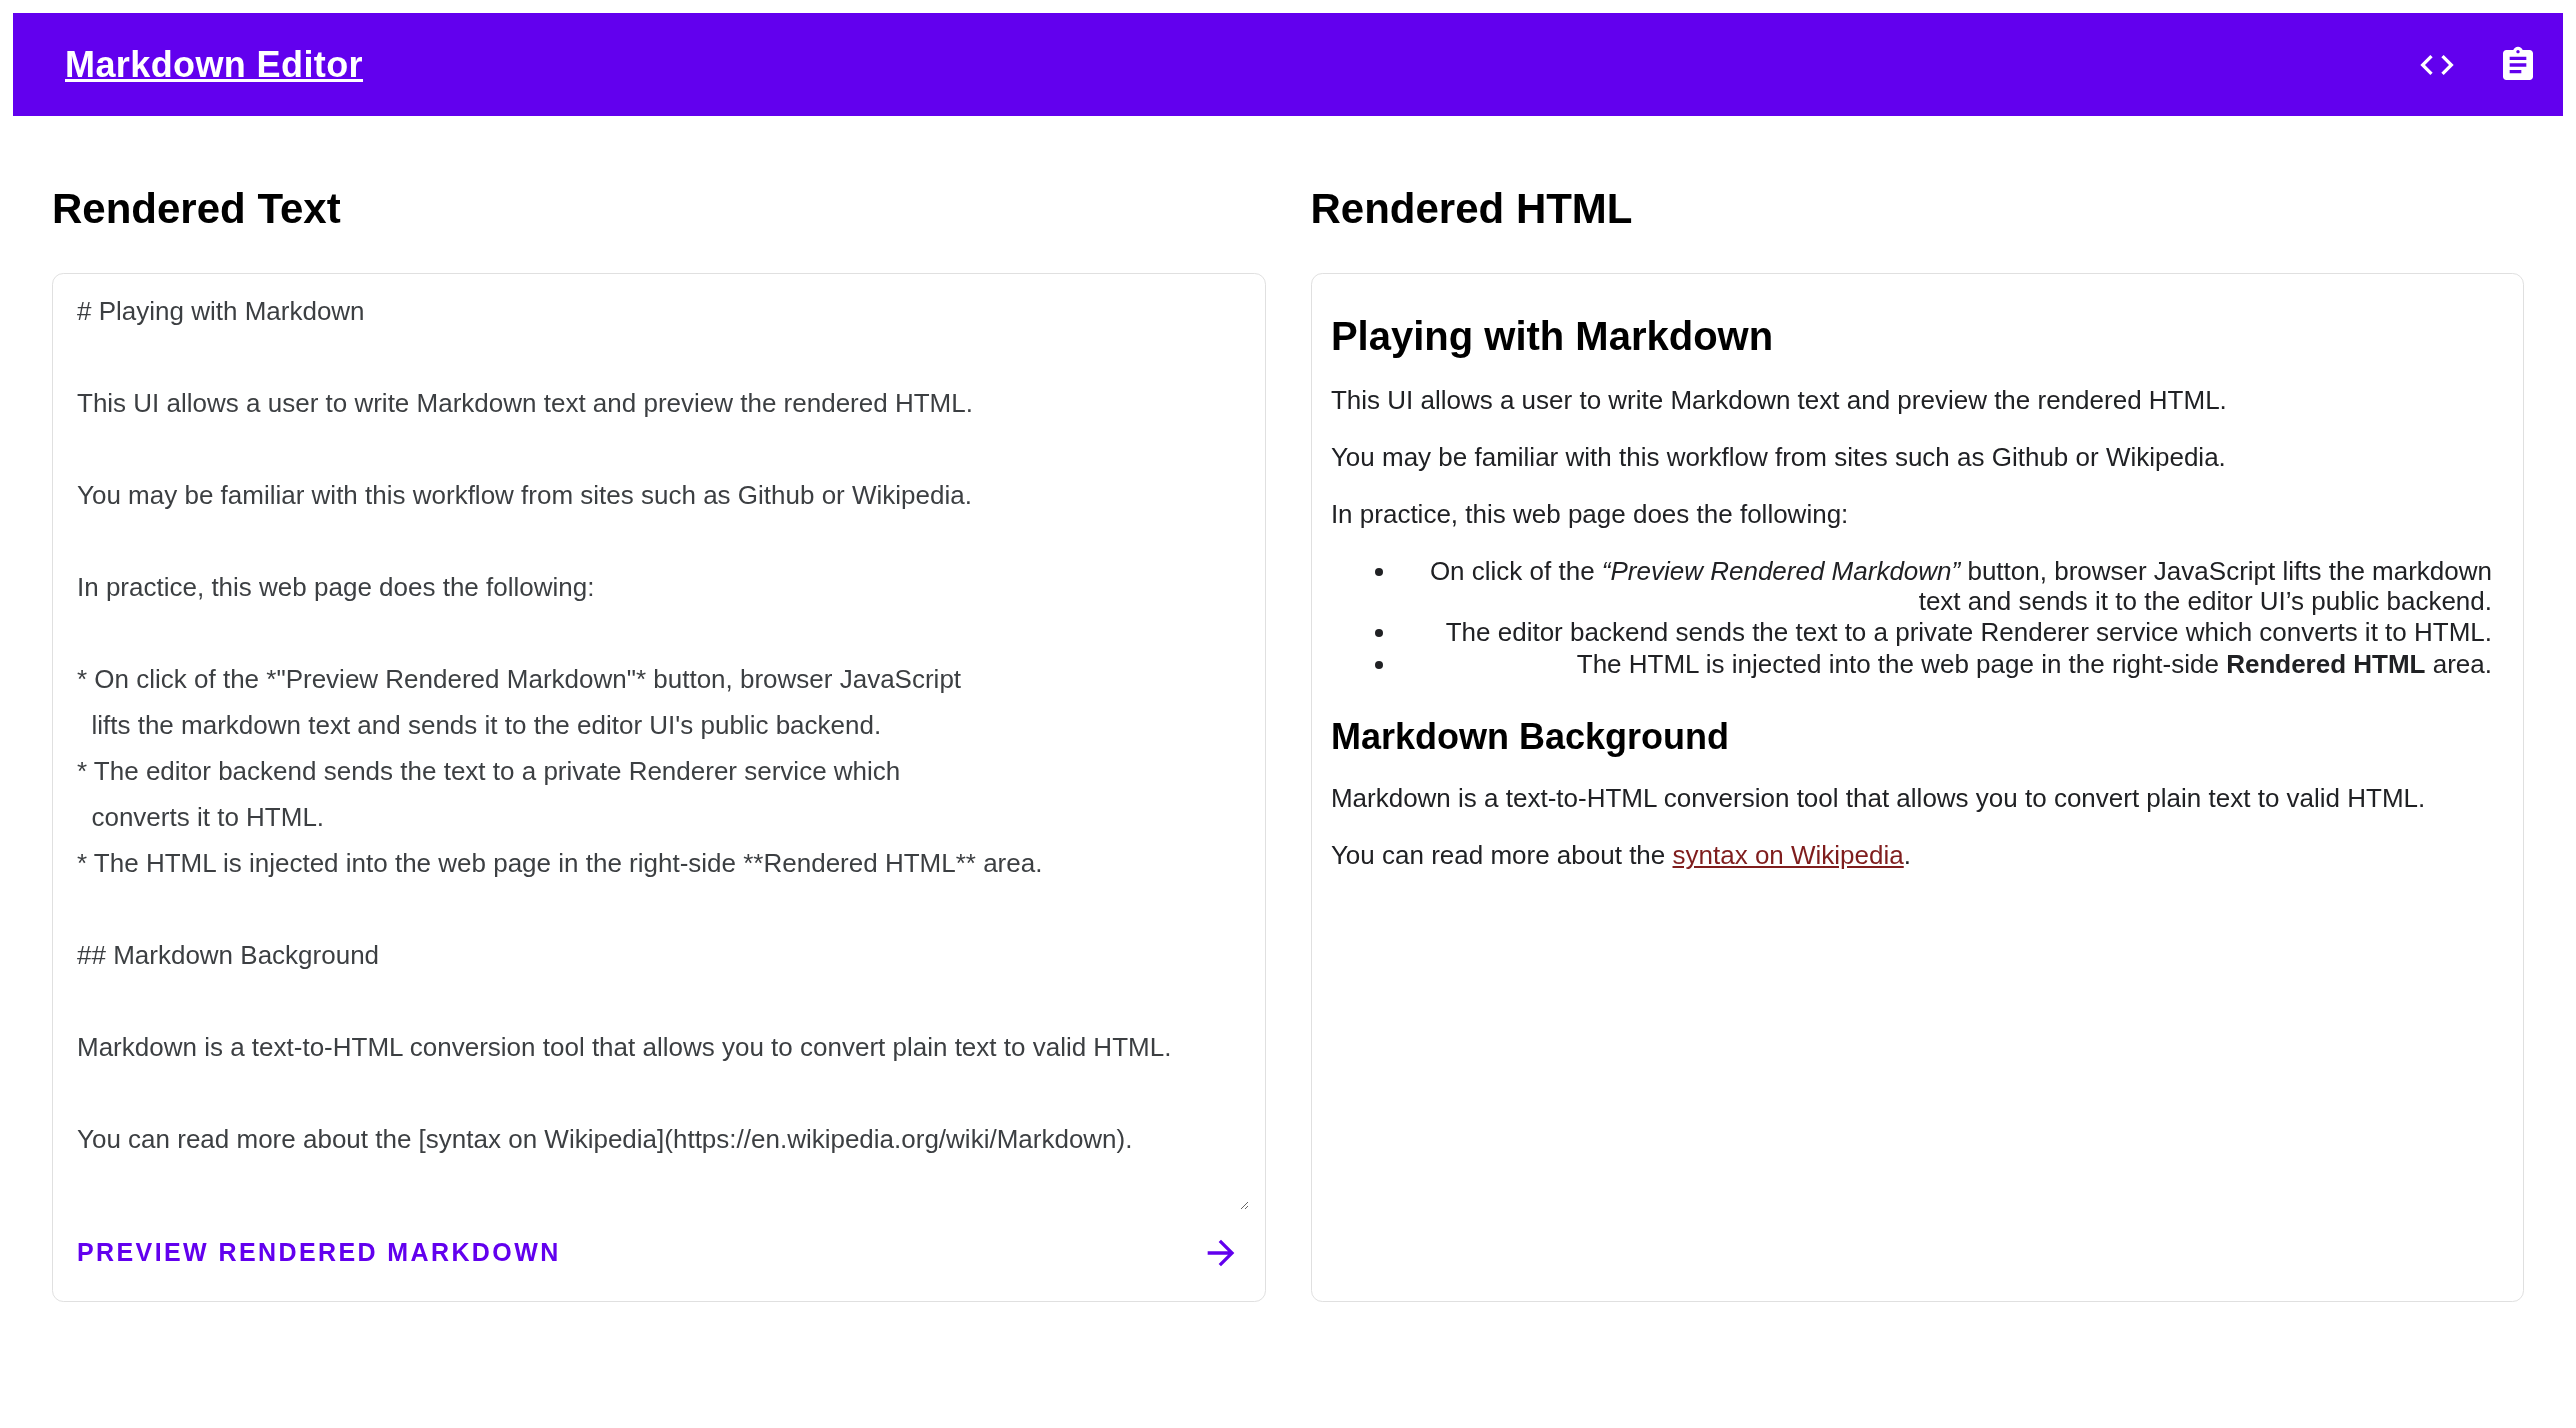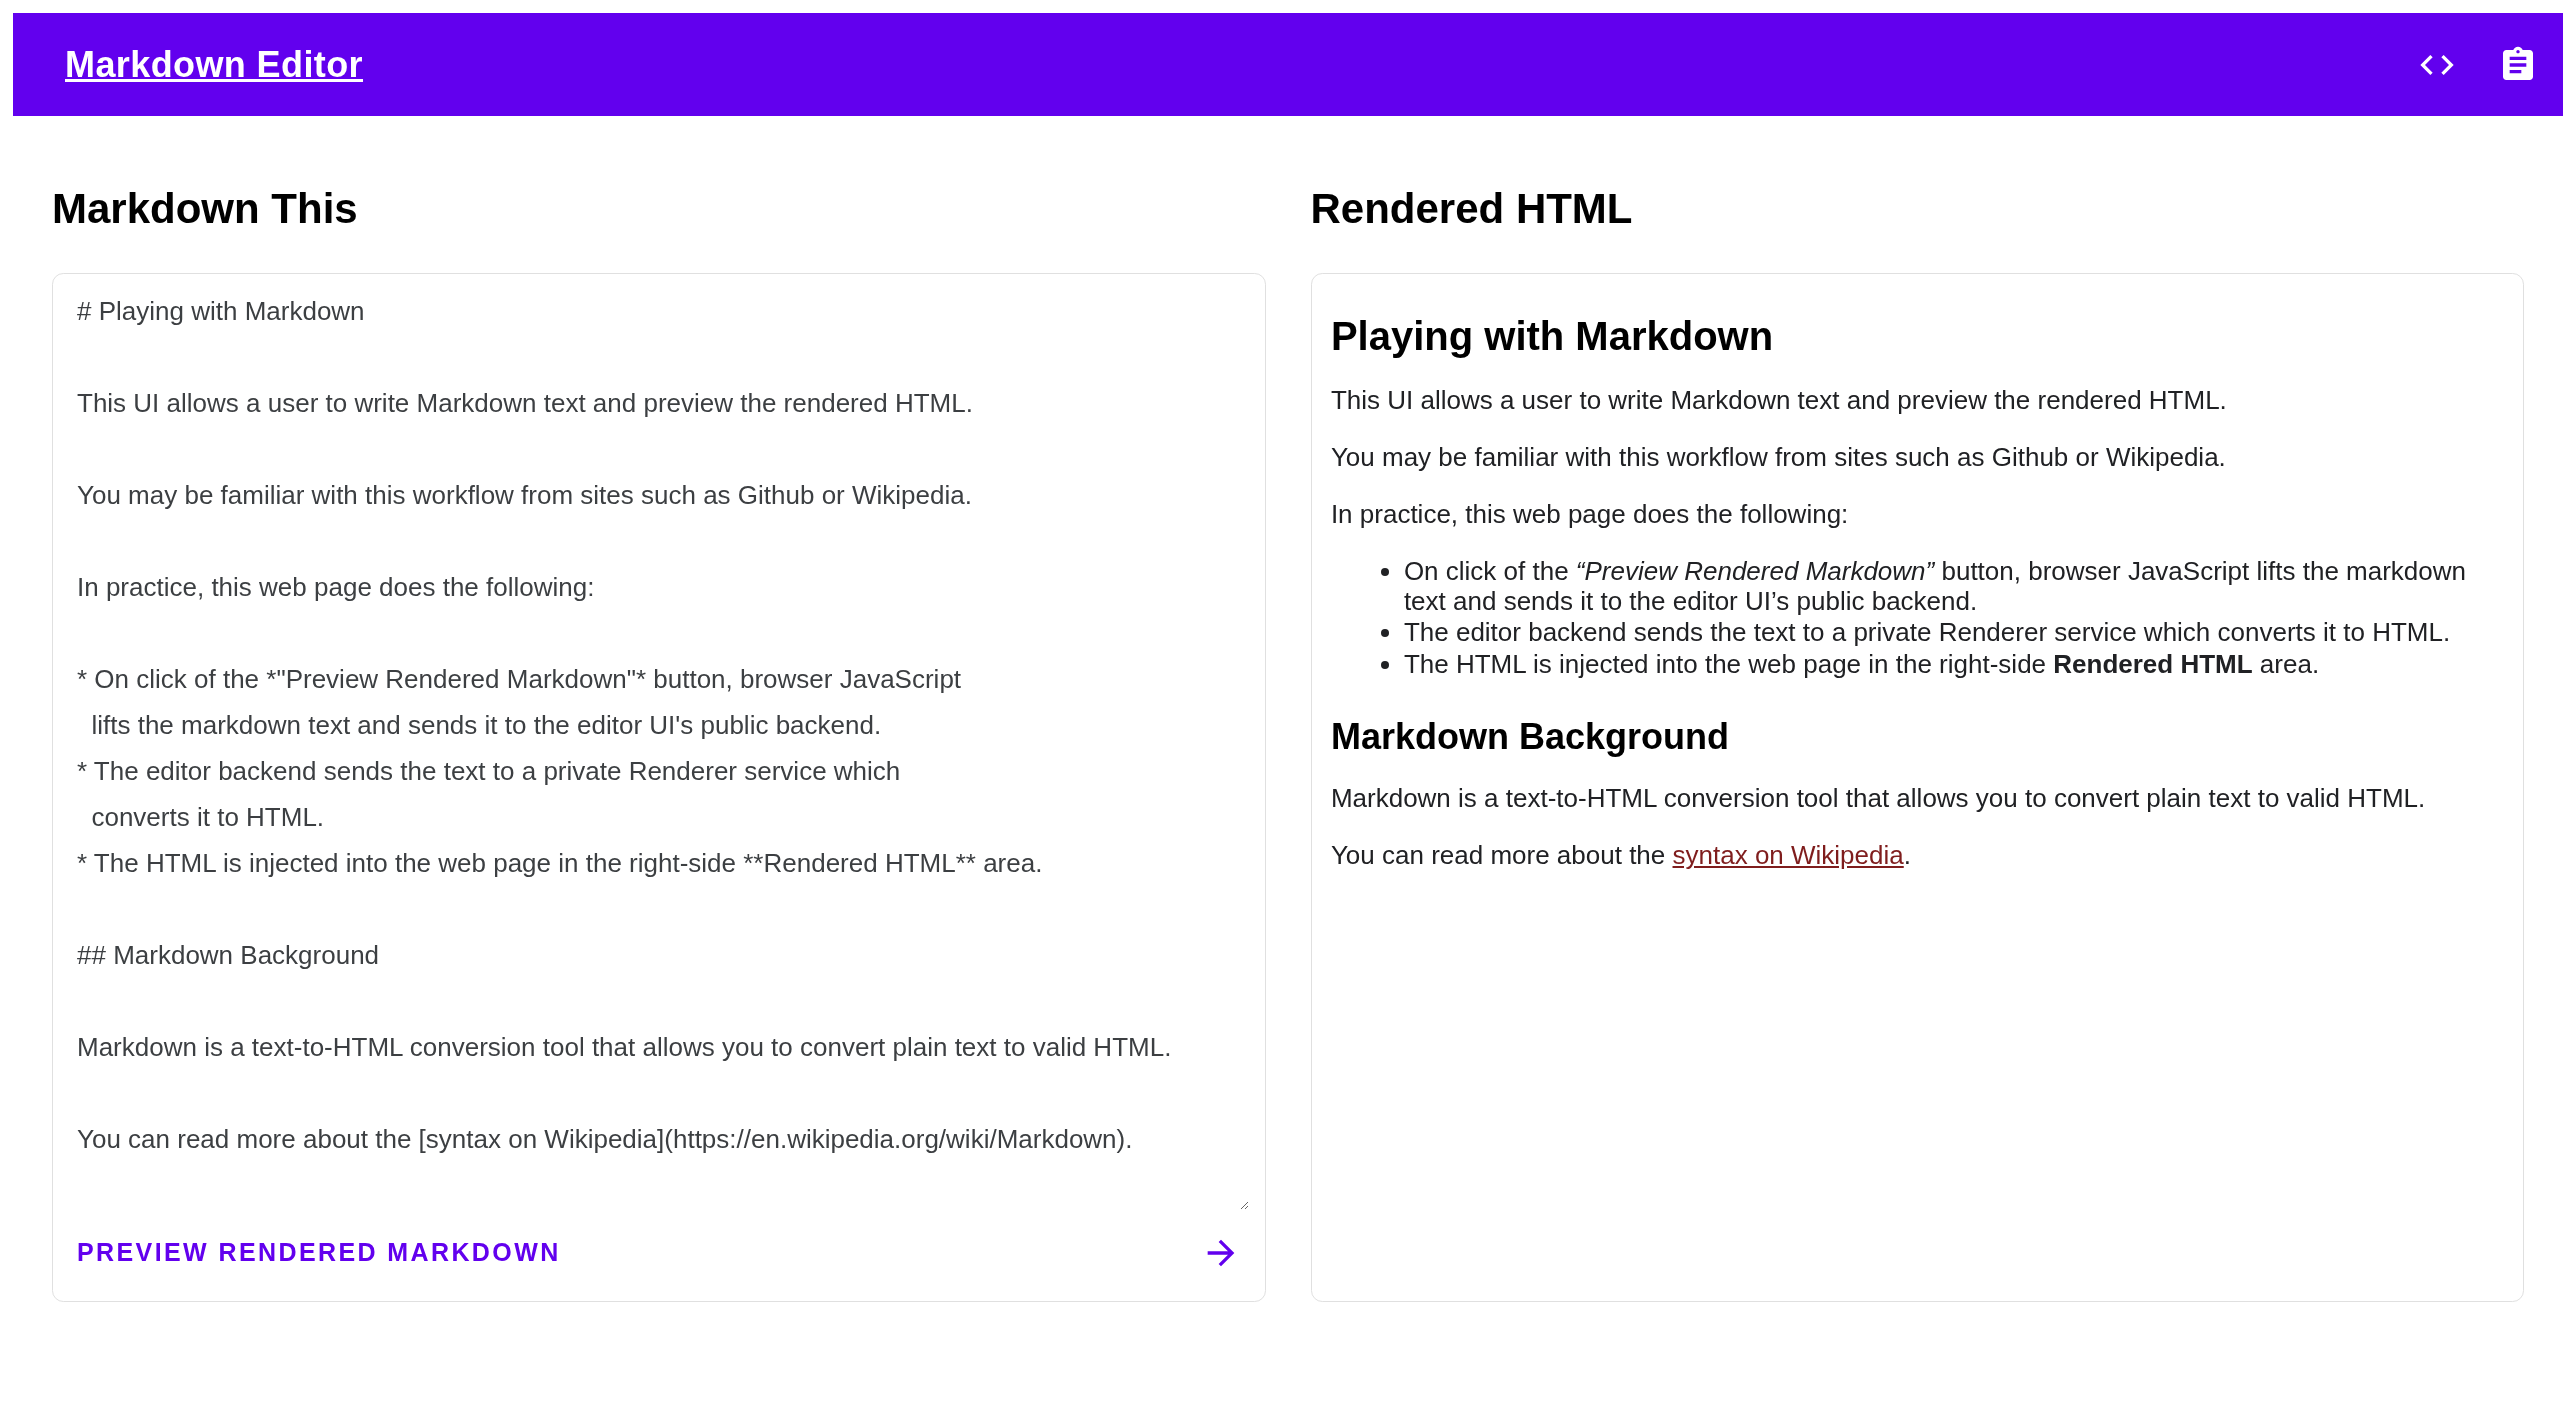--- a/index.html
+++ b/index.html
@@ -133,22 +133,23 @@
     color: #000000;
     margin: 37px 0 24px 0;
     line-height: 1.15;
   }
   .preview-card p {
     font-size: 26px;
     margin: 26px 0;
     line-height: normal;
   }
   .preview-card ul {
-    margin: 26px 16px;
+    margin: 26px 10px;
     padding-left: 57px;
+    text-align: right;
   }
   .preview-card li {
     font-size: 26px;
     line-height: 30px;
     margin: 0 0 1.6px 0;
   }
   .preview-card a {
     color: #7f1d1d;
     text-decoration: underline;
   }
@@ -168,21 +169,21 @@
       <svg viewBox="0 0 24 24">
         <path d="M19 3h-4.18C14.4 1.84 13.3 1 12 1c-1.3 0-2.4.84-2.82 2H5c-1.1 0-2 .9-2 2v14c0 1.1.9 2 2 2h14c1.1 0 2-.9 2-2V5c0-1.1-.9-2-2-2zm-7 0c.55 0 1 .45 1 1s-.45 1-1 1-1-.45-1-1 .45-1 1-1zm2 14H7v-2h7v2zm3-4H7v-2h10v2zm0-4H7V7h10v2z"></path>
       </svg>
     </button>
   </div>
 </header>
 
 <main class="container">
 
   <section class="column">
-    <h2 class="panel-title">Markdown This</h2>
+    <h2 class="panel-title">Rendered Text</h2>
     <div class="card editor-card">
       <textarea spellcheck="false" style=""># Playing with Markdown
 
 This UI allows a user to write Markdown text and preview the rendered HTML.
 
 You may be familiar with this workflow from sites such as Github or Wikipedia.
 
 In practice, this web page does the following:
 
 * On click of the *"Preview Rendered Markdown"* button, browser JavaScript

